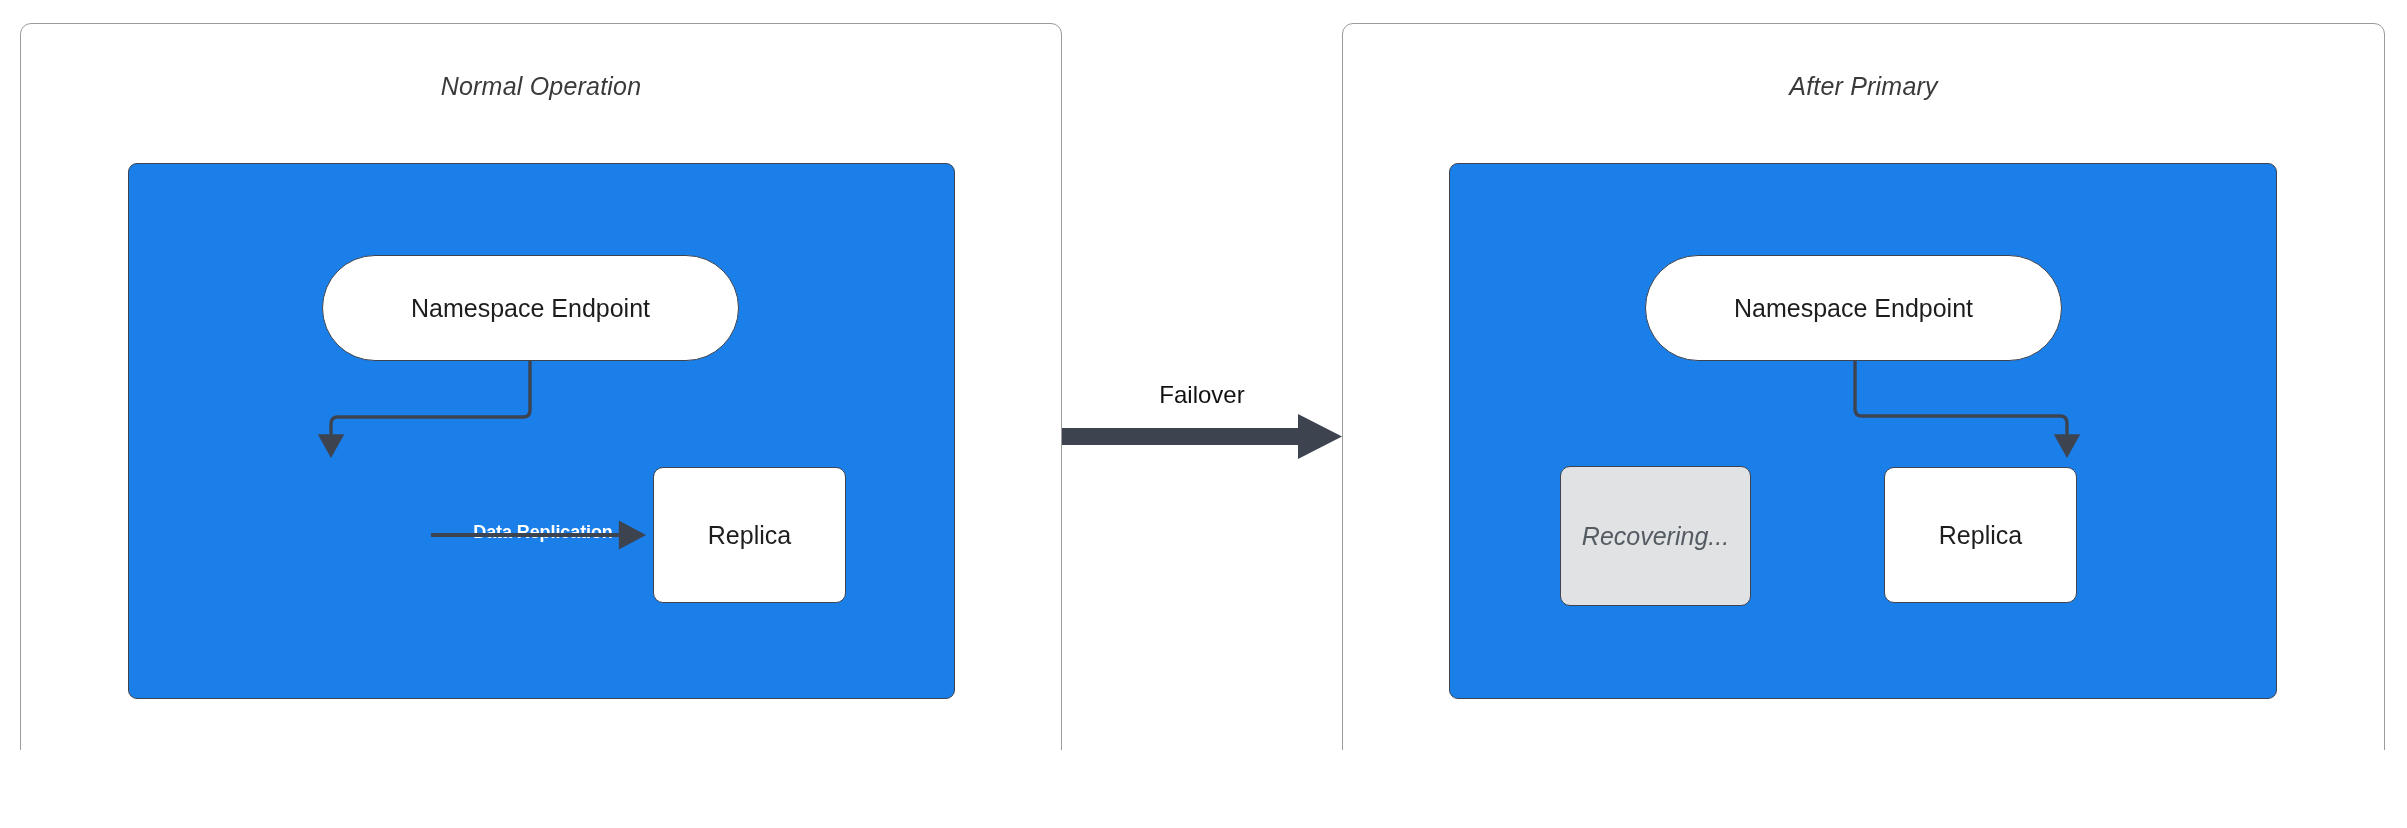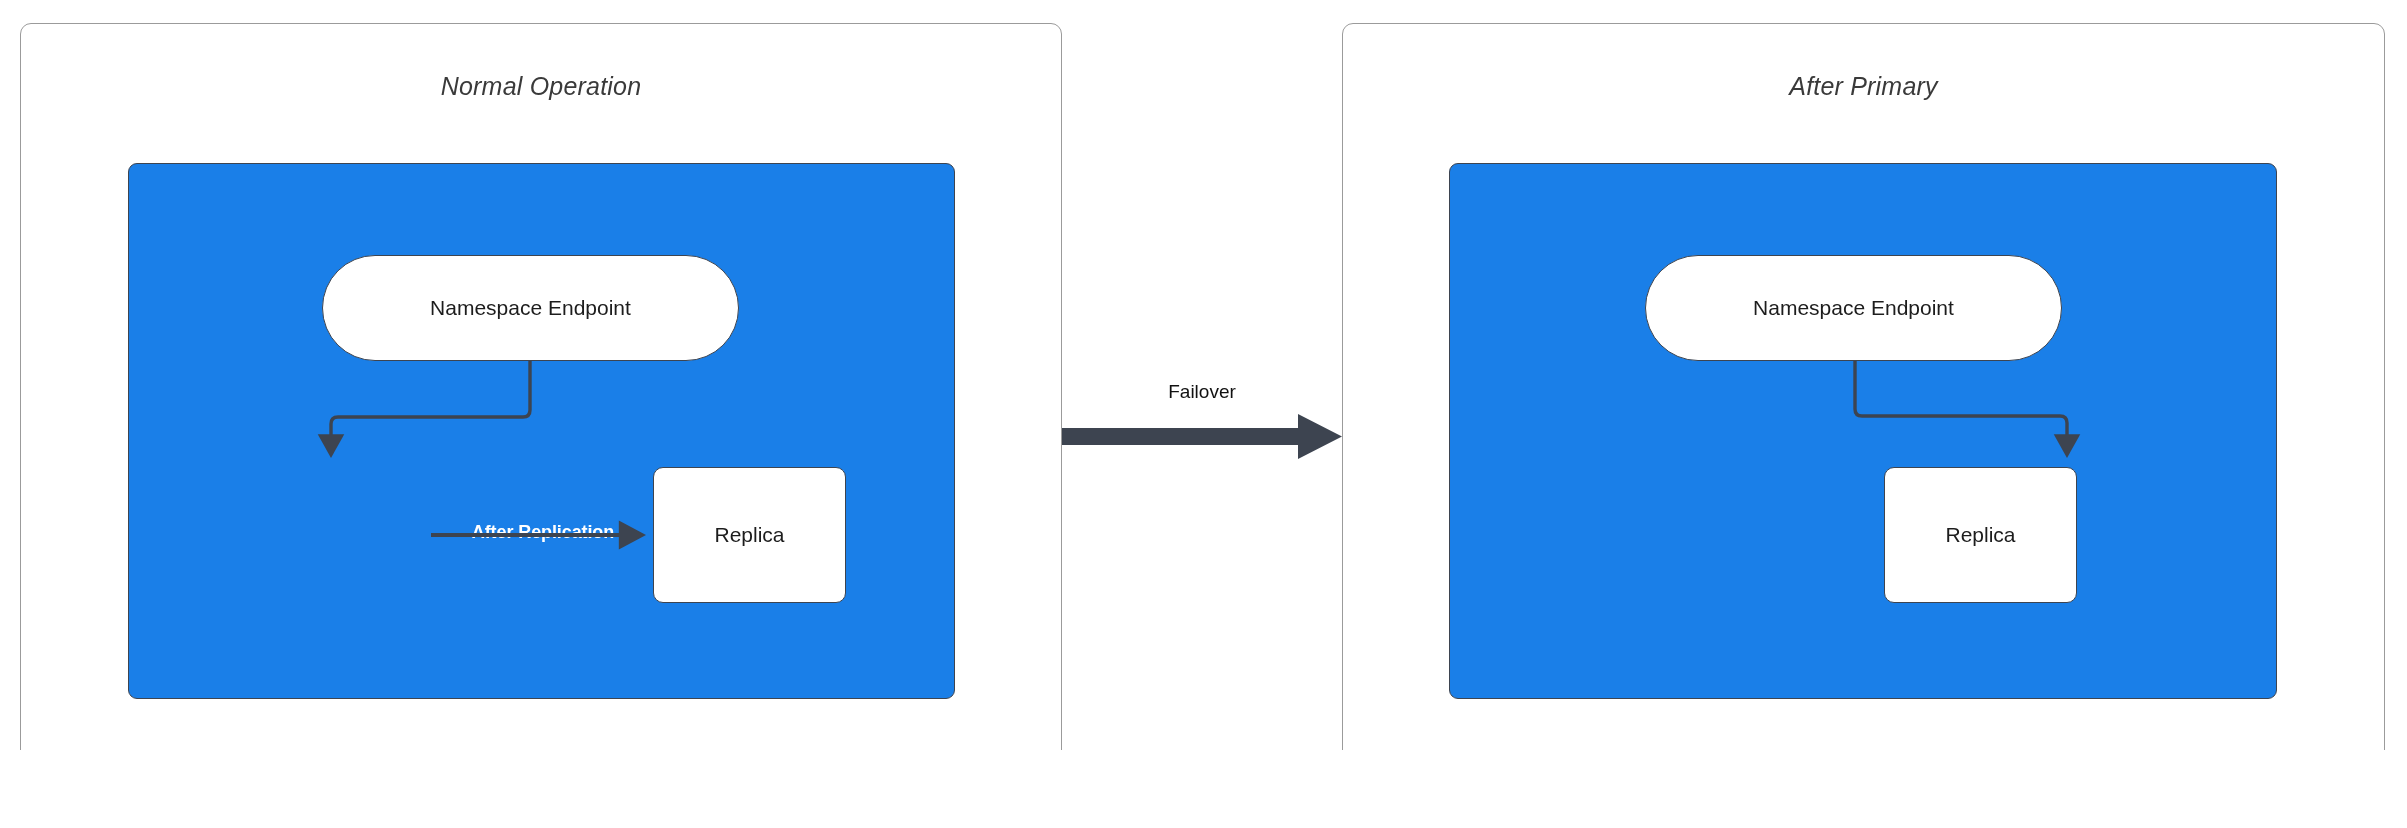--- a/index.html
+++ b/index.html
@@ -58,21 +58,21 @@
   .node {
     position: absolute;
     box-sizing: border-box;
     background: #ffffff;
     border: 1.7px solid #3d4450;
     display: flex;
     align-items: center;
     justify-content: center;
     text-align: right;
     color: #1d1d1d;
-    font-size: 21px;
+    font-size: 25px;
     line-height: 1.28;
   }
   .node.stadium { border-radius: 999px; }
   .node.rect    { border-radius: 10px; }
   .node.muted {
     background: #e0e2e4;
     border-color: #3d4450;
     color: #555b63;
     font-style: italic;
   }
@@ -95,21 +95,21 @@
     pointer-events: none;
   }
 
   
   #failover-label {
     position: absolute;
     left: 1062px;
     top: 381px;
     width: 280px;
     text-align: center;
-    font-size: 19px;
+    font-size: 24px;
     color: #111111;
   }
 
   
   #replication-label {
     position: absolute;
     left: 445px;
     top: 522px;
     width: 196px;
     text-align: center;
@@ -128,32 +128,33 @@
     <div class="panel-title">Normal Operation</div>
   </div>
 
   <div class="blue-zone" id="blue-left"></div>
 
   <div class="node stadium" id="ep-left">Namespace Endpoint</div>
 
 
   <div class="node rect" id="replica-left">Replica</div>
 
-  <div id="replication-label">After Replication</div>
+  <div id="replication-label">Data Replication</div>
 
   <div id="failover-label">Failover</div>
 
   <div class="panel" id="panel-right">
     <div class="panel-title">After Primary</div>
   </div>
 
   <div class="blue-zone" id="blue-right"></div>
 
   <div class="node stadium" id="ep-right">Namespace Endpoint</div>
 
+  <div class="node rect muted" id="recover-right">Recovering...</div>
 
   <div class="node rect" id="replica-right">Replica</div>
 
   <svg id="wires" viewBox="0 0 2407 828">
     <defs>
       <marker id="arrowThin" markerWidth="9" markerHeight="9" refX="5.6" refY="4.5" orient="auto" markerUnits="strokeWidth">
         <path d="M0.4,0.6 L7.4,4.5 L0.4,8.4 z" fill="#3d4450"></path>
       </marker>
       <marker id="arrowRep" markerWidth="8" markerHeight="8" refX="5.2" refY="4" orient="auto" markerUnits="strokeWidth">
         <path d="M0.4,0.4 L7.2,4 L0.4,7.6 z" fill="#3d4450"></path>

